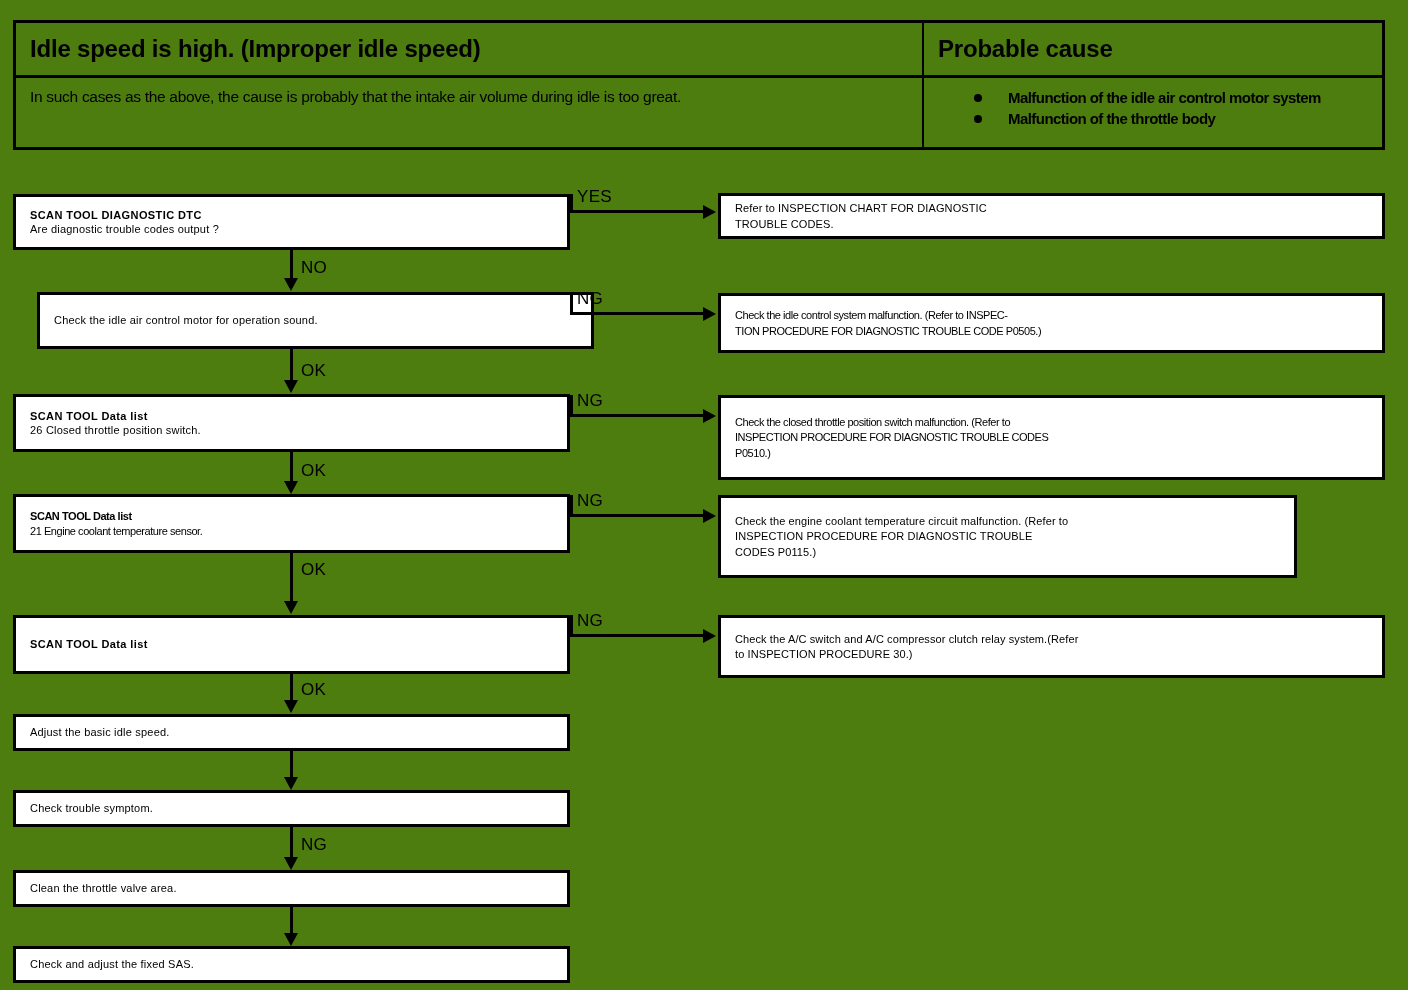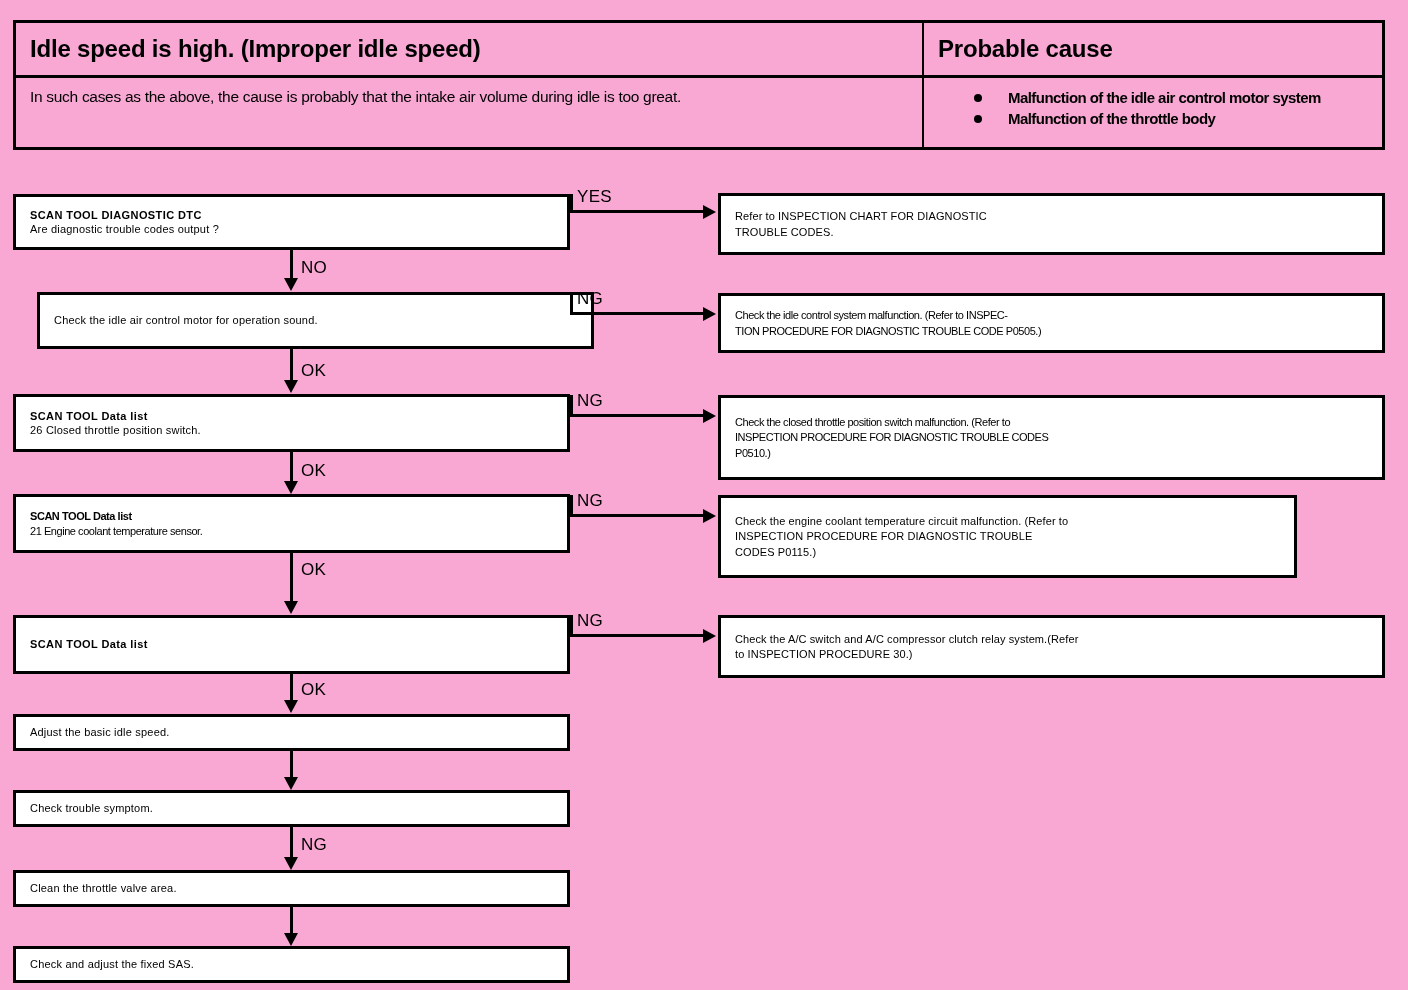--- a/index.html
+++ b/index.html
@@ -10,21 +10,21 @@
   }
   body {
     font-family: "Liberation Sans", sans-serif;
     color: #000000;
   }
   #page {
     position: relative;
     width: 1408px;
     height: 990px;
     overflow: hidden;
-    background: #f9a8d4;
+    background: #4d7c0f;
   }
 
   
   .sym-table {
     position: absolute;
     left: 13px;
     top: 20px;
     width: 1372px;
     height: 130px;
     border: 3px solid #000;
@@ -229,21 +229,21 @@
   </div>
 
   <div class="fbox" style="left:13px; top:870px; width:557px; height:37px;">
     <div class="line">Clean the throttle valve area.</div>
   </div>
 
   <div class="fbox" style="left:13px; top:946px; width:557px; height:37px;">
     <div class="line">Check and adjust the fixed SAS.</div>
   </div>
 
-  <div class="fbox right" style="left:718px; top:193px; width:667px; height:62px;">
+  <div class="fbox right" style="left:718px; top:193px; width:667px; height:46px;">
     <div class="line">Refer  to  INSPECTION   CHART   FOR   DIAGNOSTIC</div>
     <div class="line">TROUBLE CODES.</div>
   </div>
 
   <div class="fbox right squeeze" style="left:718px; top:293px; width:667px; height:60px;">
     <div class="line">Check the idle control system malfunction.        (Refer to INSPEC-</div>
     <div class="line">TION PROCEDURE FOR DIAGNOSTIC TROUBLE CODE P0505.)</div>
   </div>
 
   <div class="fbox right squeeze" style="left:718px; top:395px; width:667px; height:85px;">

